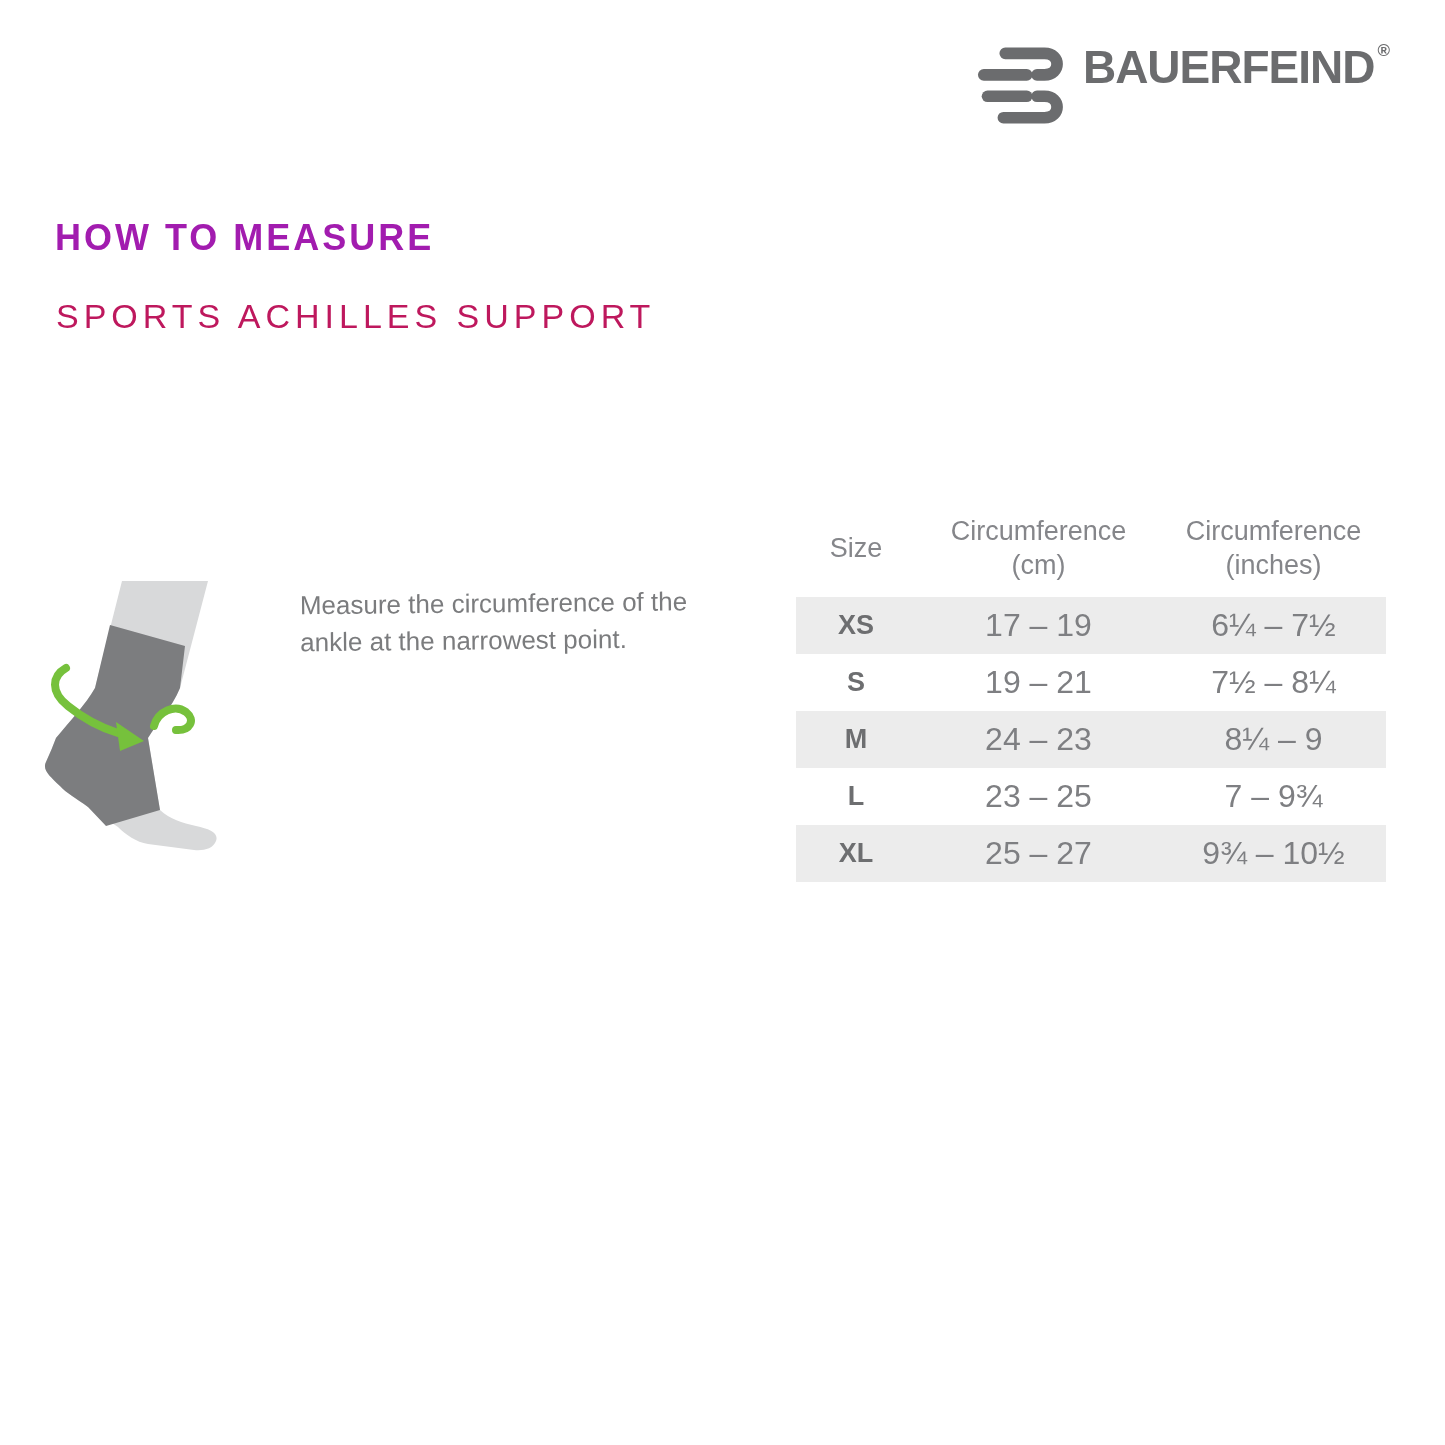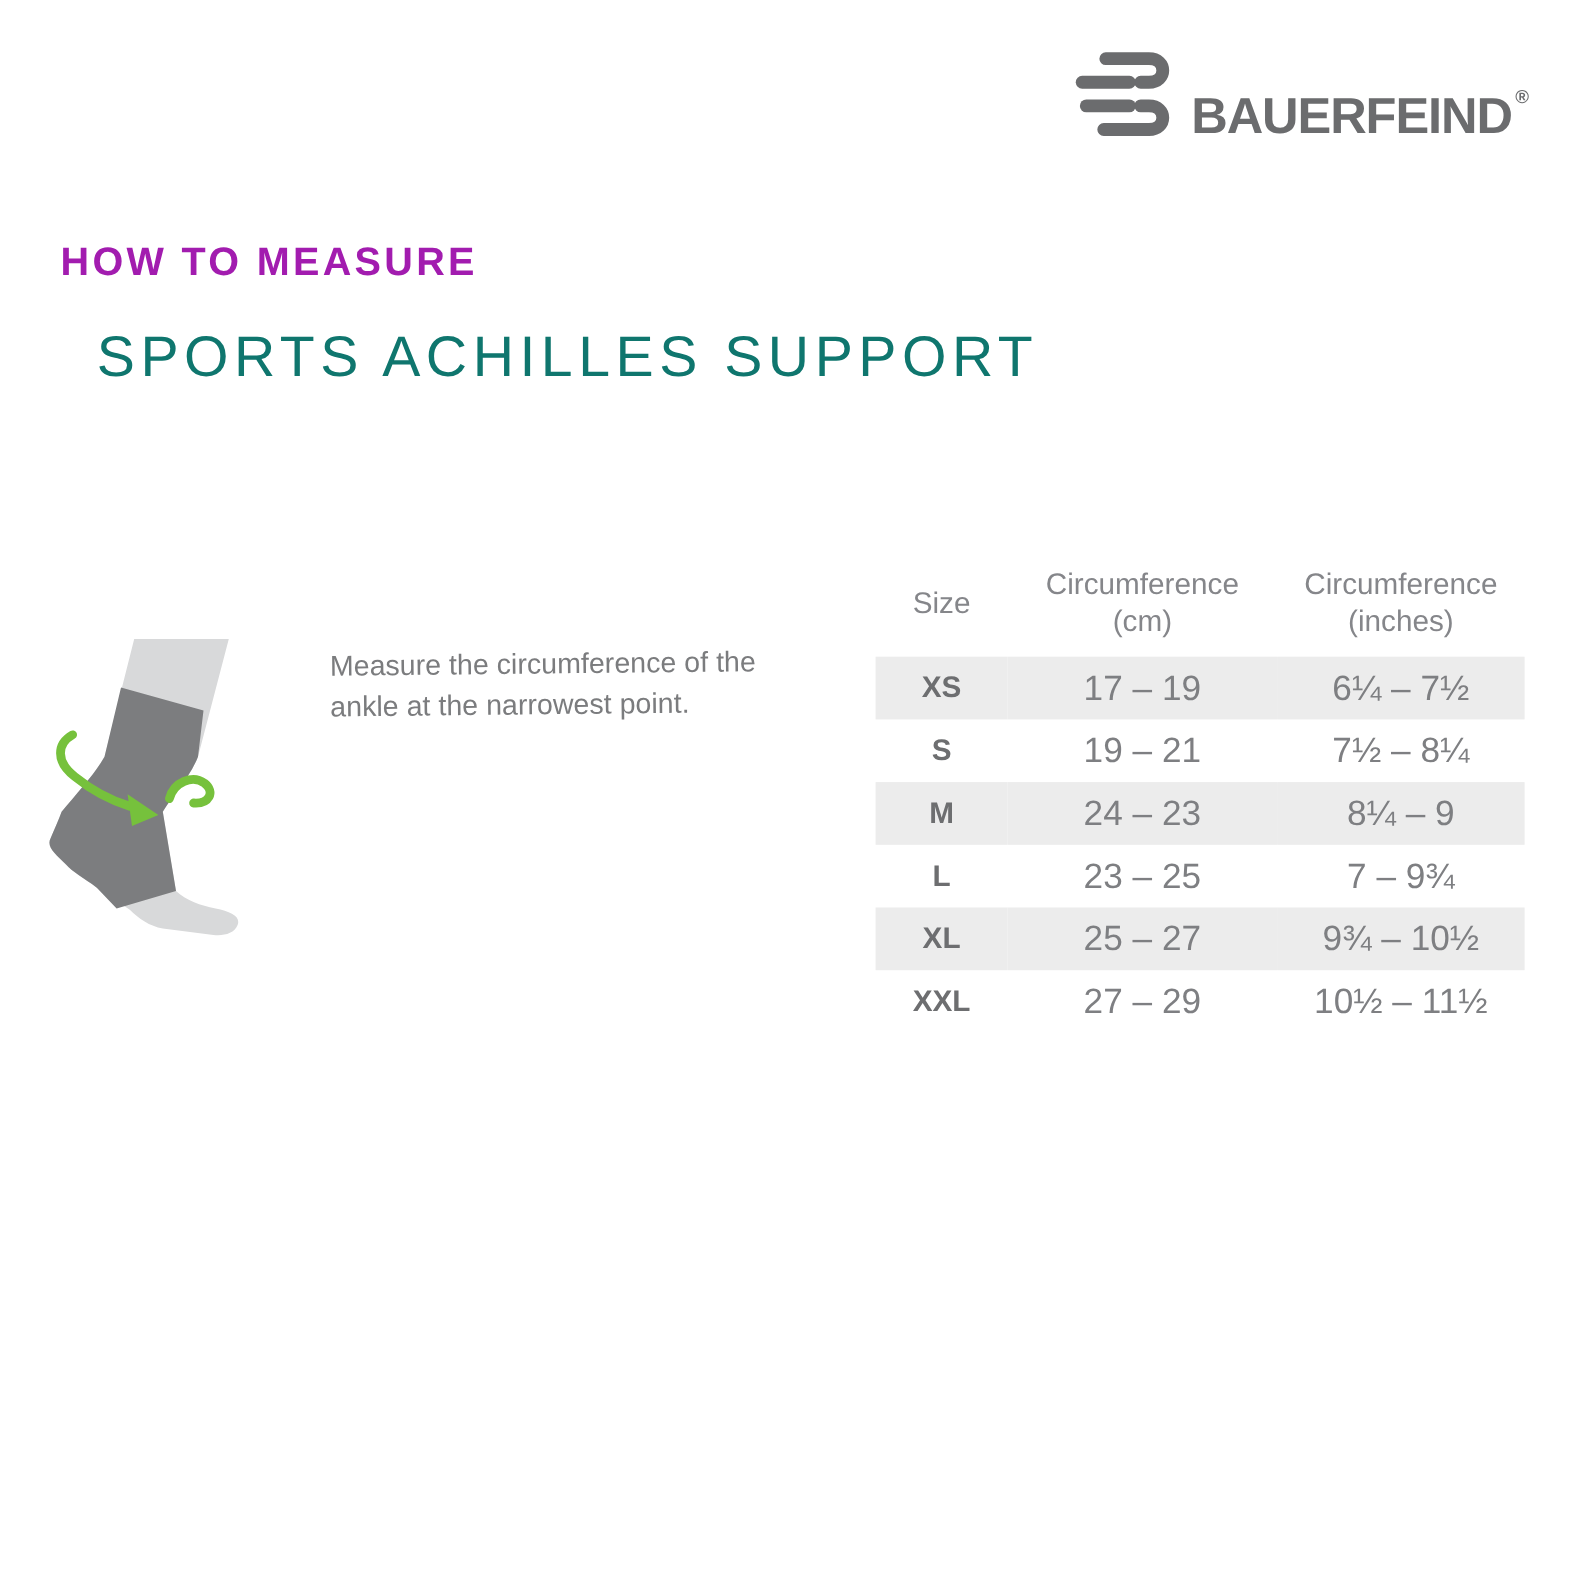--- a/index.html
+++ b/index.html
@@ -2,35 +2,35 @@
 <html><head>
 <meta charset="utf-8">
 <style>
   html,body{margin:0;padding:0;}
   body{
     width:1445px;height:1445px;background:#ffffff;position:relative;overflow:hidden;
     font-family:"Liberation Sans", sans-serif;
   }
   .logo{
     position:absolute;top:44px;right:56px;
-    display:flex;align-items:flex-end;gap:10px;
+    display:flex;align-items:flex-start;gap:10px;
   }
   .logo-icon{width:100px;height:84px;flex:0 0 auto;}
   .logo-word{
     font-size:46px;font-weight:bold;color:#6b6c6e;letter-spacing:-1px;line-height:1;
     display:flex;align-items:flex-start;
   }
   .logo-reg{font-size:17px;font-weight:bold;color:#6b6c6e;margin-left:3px;margin-top:-2px;}
   .h1{
     position:absolute;left:55px;top:220px;
     font-size:36px;font-weight:bold;color:#a21caf;letter-spacing:3px;line-height:1;
   }
   .h2{
     position:absolute;left:56px;top:299px;
-    font-size:52px;font-weight:400;color:#0f766e;letter-spacing:5px;line-height:1;margin-left:32px;
+    font-size:34px;font-weight:400;color:#be185d;letter-spacing:5px;line-height:1;
   }
   .instruction{
     position:absolute;left:300px;top:585px;width:440px;
     font-size:26px;line-height:37px;color:#7b7c7e;
     transform:rotate(-0.6deg);
   }
   .foot-illustration{position:absolute;left:40px;top:576px;width:200px;height:290px;}
   .size-table{
     position:absolute;left:796px;top:498px;width:590px;
     border-collapse:collapse;table-layout:fixed;
@@ -139,19 +139,14 @@
       <tr>
         <td>L</td>
         <td>23 – 25</td>
         <td>7 – 9¾</td>
       </tr>
       <tr class="shaded">
         <td>XL</td>
         <td>25 – 27</td>
         <td>9¾ – 10½</td>
       </tr>
-      <tr>
-        <td>XXL</td>
-        <td>27 – 29</td>
-        <td>10½ – 11½</td>
-      </tr>
     </tbody>
 </table>
 
 </body></html>

